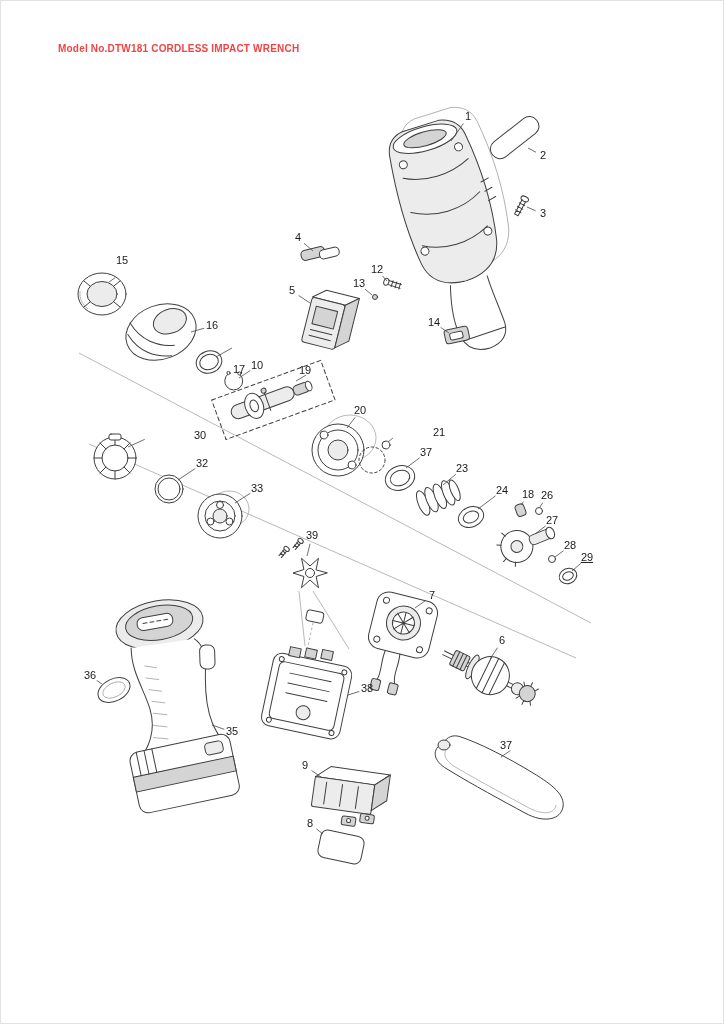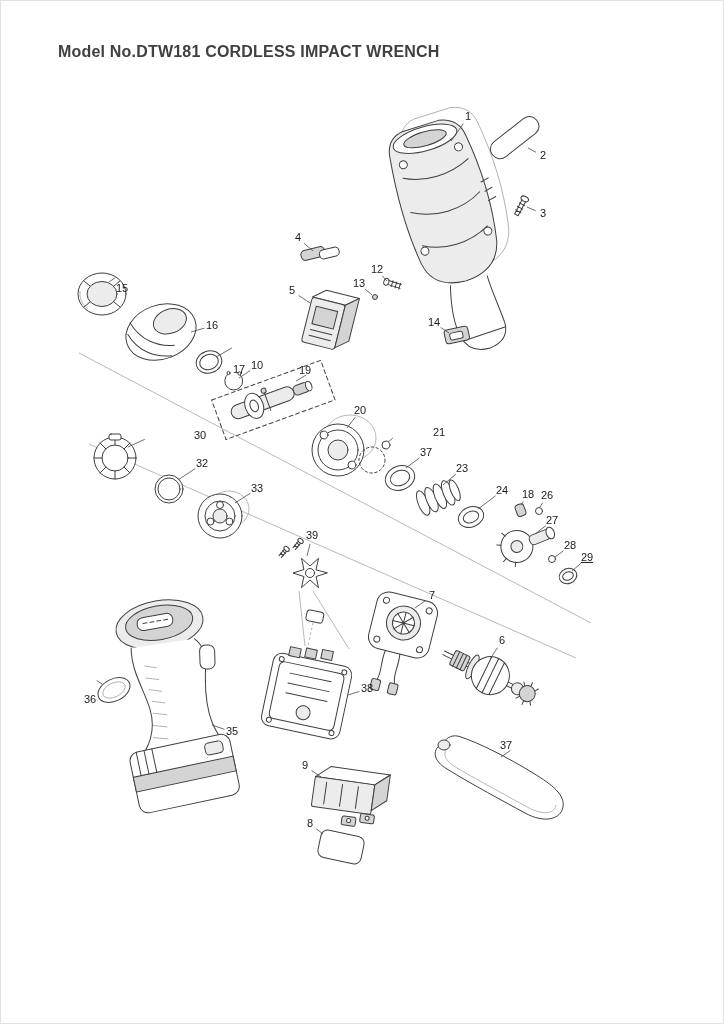--- a/index.html
+++ b/index.html
@@ -4,21 +4,21 @@
 <style>
   html,body { margin:0; padding:0; background:#888; }
   .page {
     position:relative; width:724px; height:1024px; margin:0 auto;
     background:#fff; overflow:hidden;
     font-family:"Liberation Sans", sans-serif;
     box-sizing:border-box; border:1px solid #e2e2e2;
   }
   .title {
     position:absolute; left:57px; top:42px;
-    font-size:16px; font-weight:bold; color:#404040; letter-spacing:.2px;
+    font-size:10px; font-weight:bold; color:#ef4444; letter-spacing:.2px;
     white-space:nowrap;
   }
   #diagram-svg { position:absolute; left:0; top:0; }
   #labels-layer { position:absolute; left:0; top:0; width:724px; height:1024px; pointer-events:none; }
   .part-label {
     position:absolute; transform:translate(-50%,-55%);
     font-size:11px; color:#1a1a1a; line-height:1;
   }
   
   .s   { stroke:var(--line); stroke-width:1; fill:none; stroke-linecap:round; stroke-linejoin:round; }
@@ -341,41 +341,41 @@
 
   <div id="labels-layer">
       <span class="part-label" style="left: 467px; top: 116px;">1</span>
       <span class="part-label" style="left: 542px; top: 155px;">2</span>
       <span class="part-label" style="left: 542px; top: 213px;">3</span>
       <span class="part-label" style="left: 297px; top: 237px;">4</span>
       <span class="part-label" style="left: 291px; top: 290px;">5</span>
       <span class="part-label" style="left: 376px; top: 269px;">12</span>
       <span class="part-label" style="left: 358px; top: 283px;">13</span>
       <span class="part-label" style="left: 433px; top: 322px;">14</span>
-      <span class="part-label" style="left: 121px; top: 288px; text-align: right;">15</span>
+      <span class="part-label" style="left: 121px; top: 260px; text-align: right;">15</span>
       <span class="part-label" style="left: 211px; top: 325px;">16</span>
       <span class="part-label" style="left: 238px; top: 343px; margin-top: 26px;">17</span>
       <span class="part-label" style="left: 256px; top: 365px;">10</span>
       <span class="part-label" style="left: 304px; top: 370px;">19</span>
       <span class="part-label" style="left: 359px; top: 410px;">20</span>
       <span class="part-label" style="left: 398px; top: 432px; margin-left: 40px;">21</span>
       <span class="part-label" style="left: 425px; top: 452px;">37</span>
       <span class="part-label" style="left: 461px; top: 468px;">23</span>
       <span class="part-label" style="left: 501px; top: 490px;">24</span>
       <span class="part-label" style="left: 527px; top: 494px;">18</span>
       <span class="part-label" style="left: 546px; top: 495px;">26</span>
       <span class="part-label" style="left: 551px; top: 520px;">27</span>
       <span class="part-label" style="left: 569px; top: 545px;">28</span>
       <span class="part-label" style="left: 586px; top: 557px; text-decoration: underline;">29</span>
       <span class="part-label" style="left: 151px; top: 435px; margin-left: 48px;">30</span>
       <span class="part-label" style="left: 201px; top: 463px;">32</span>
       <span class="part-label" style="left: 256px; top: 488px;">33</span>
       <span class="part-label" style="left: 311px; top: 535px;">39</span>
       <span class="part-label" style="left: 431px; top: 595px;">7</span>
       <span class="part-label" style="left: 501px; top: 640px;">6</span>
-      <span class="part-label" style="left: 89px; top: 675px; margin-top: 24px;">36</span>
+      <span class="part-label" style="left: 89px; top: 675px;">36</span>
       <span class="part-label" style="left: 231px; top: 731px;">35</span>
       <span class="part-label" style="left: 366px; top: 688px;">38</span>
       <span class="part-label" style="left: 304px; top: 765px;">9</span>
       <span class="part-label" style="left: 309px; top: 823px;">8</span>
       <span class="part-label" style="left: 505px; top: 745px;">37</span>
     </div>
 </div>
 
 </body></html>

